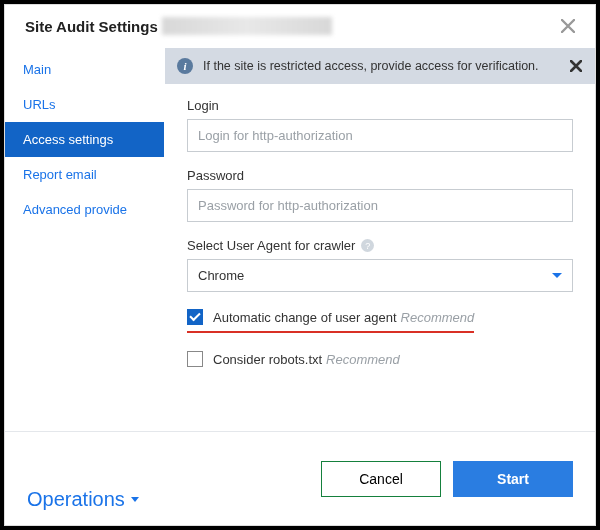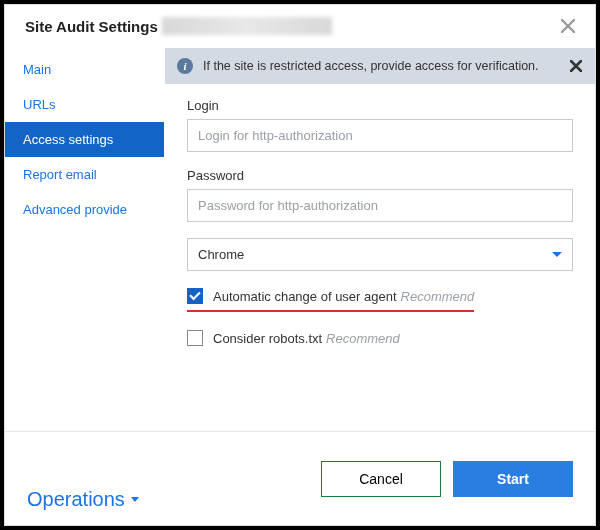--- a/index.html
+++ b/index.html
@@ -287,20 +287,24 @@
       </div>
 
       <div class="form-area">
 
         <div class="field-label">Login</div>
         <input class="text-input" type="text" placeholder="Login for http-authorization" style="">
 
         <div class="field-label">Password</div>
         <input class="text-input" type="password" placeholder="Password for http-authorization" style="">
 
+        <div class="field-label">
+          <span>Select User Agent for crawler</span>
+          <span class="help-dot">?</span>
+        </div>
         <div class="select-wrap">
           <span>Chrome</span>
           <span class="select-caret"></span>
         </div>
 
         <div>
           <span class="underline-red">
             <span class="checkbox-row" style="margin-bottom:0">
               <span class="checkbox checked"></span>
               <span>Automatic change of user agent</span>

